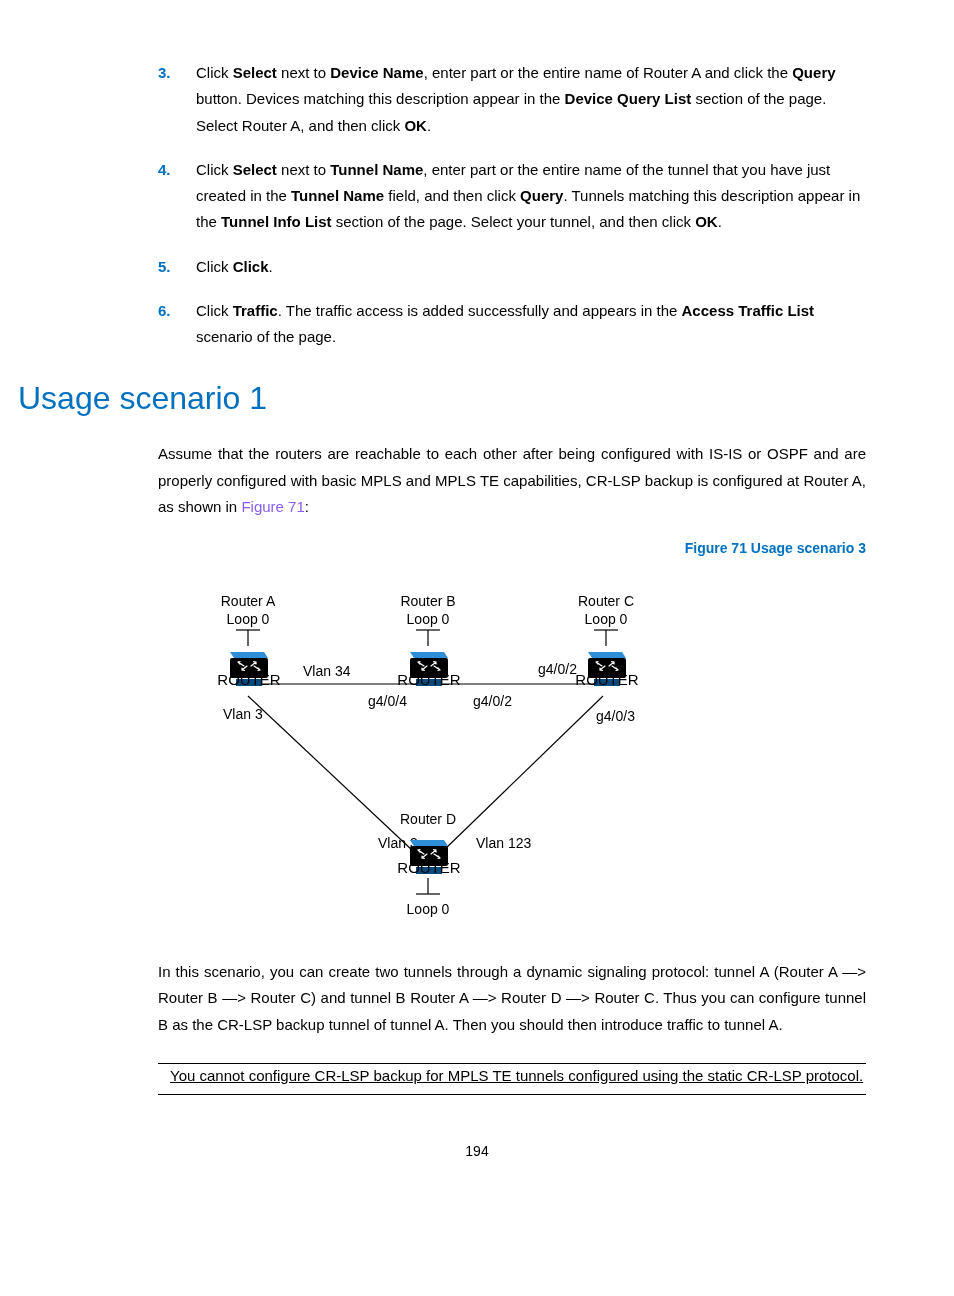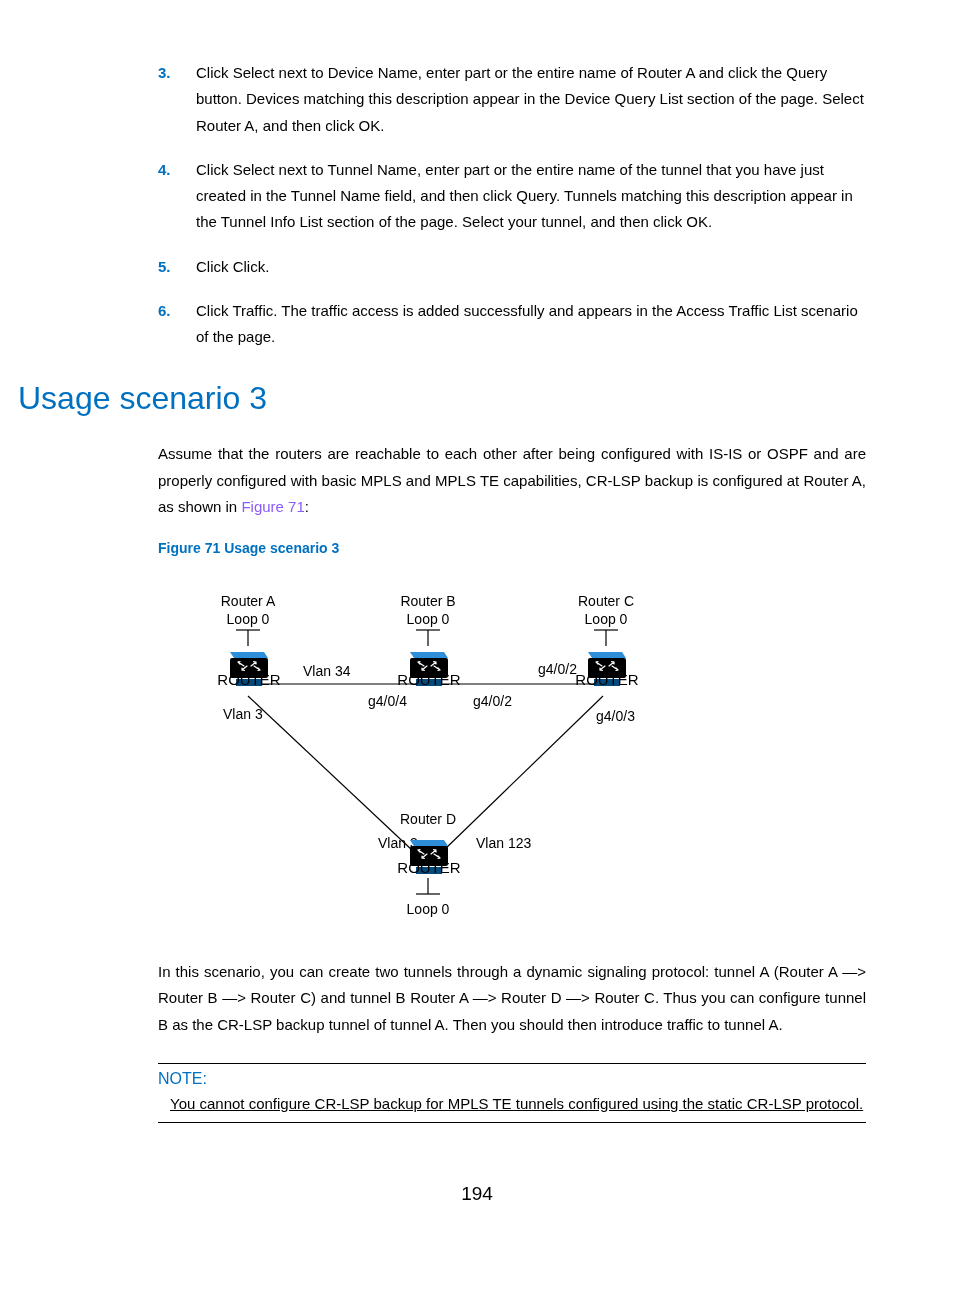--- a/index.html
+++ b/index.html
@@ -46,22 +46,23 @@
     text-align: justify;
   }
   .link {
     color: #8b5cf6;
   }
   .fig-cap {
     color: #0070c0;
     font-weight: bold;
     font-size: 14px;
     margin: 20px 0 30px 0;
+    text-align: right;
   }
-  .bold { font-weight: normal; }
+  .bold { font-weight: bold; }
   .content-indent { margin-left: 70px; }
   .figure {
     margin: 0 0 30px 20px;
   }
   .note-block {
     margin-top: 25px;
   }
   .note-rule {
     border: none;
     border-top: 1px solid #000;
@@ -72,22 +73,22 @@
     font-size: 16px;
     margin: 6px 0 4px 0;
   }
   .note-body {
     margin: 0 0 6px 12px;
     line-height: 1.6;
     text-decoration: underline;
   }
   .pagenum {
     text-align: center;
-    font-size: 19px;
-    margin-top: 60px;
+    font-size: 14px;
+    margin-top: 48px;
   }
   .arrows { stroke:#fff; stroke-width:1.2; fill:none; stroke-linecap:round; }
   svg text.lbl { font-family: Arial, sans-serif; font-size: 14px; }
 </style>
 </head>
 <body>
 
 <div class="page">
   <div class="content-indent">
     <ol class="steps" id="steps-container">
@@ -103,21 +104,21 @@
           <div class="num">5.</div>
           <div class="body"><span>Click </span><span class="bold">Click</span><span>.</span></div>
         </li>
         <li>
           <div class="num">6.</div>
           <div class="body"><span>Click </span><span class="bold">Traffic</span><span>. The traffic access is added successfully and appears in the </span><span class="bold">Access Traffic List</span><span> scenario of the page.</span></div>
         </li>
       </ol>
   </div>
 
-  <div class="h1">Usage scenario 3</div>
+  <div class="h1">Usage scenario 1</div>
 
   <div class="content-indent">
     <p class="para">
       <span>Assume that the routers are reachable to each other after being configured with IS-IS or OSPF and are properly configured with basic MPLS and MPLS TE capabilities, CR-LSP backup is configured at Router A, as shown in </span><span class="link">Figure 71</span><span>:</span>
     </p>
     <div class="fig-cap">Figure 71 Usage scenario 3</div>
 
     <div class="figure">
       <svg width="460" height="340" viewBox="0 0 460 340">
         <defs>
@@ -172,20 +173,19 @@
         <line x1="250" y1="292" x2="250" y2="308" stroke="#000" stroke-width="1.2"></line>
         <line x1="238" y1="308" x2="262" y2="308" stroke="#000" stroke-width="1.2"></line>
         <text class="lbl" x="250" y="328" text-anchor="middle">Loop 0</text>
       </svg>
     </div>
 
     <p class="para" style="text-align:justify;">In this scenario, you can create two tunnels through a dynamic signaling protocol: tunnel A (Router A —&gt; Router B —&gt; Router C) and tunnel B Router A —&gt; Router D —&gt; Router C. Thus you can configure tunnel B as the CR-LSP backup tunnel of tunnel A. Then you should then introduce traffic to tunnel A.</p>
 
     <div class="note-block">
       <hr class="note-rule">
-      <div class="note-label">NOTE:</div>
       <div class="note-body">You cannot configure CR-LSP backup for MPLS TE tunnels configured using the static CR-LSP protocol.</div>
       <hr class="note-rule">
     </div>
   </div>
 
   <div class="pagenum">194</div>
 </div>
 
 </body></html>

